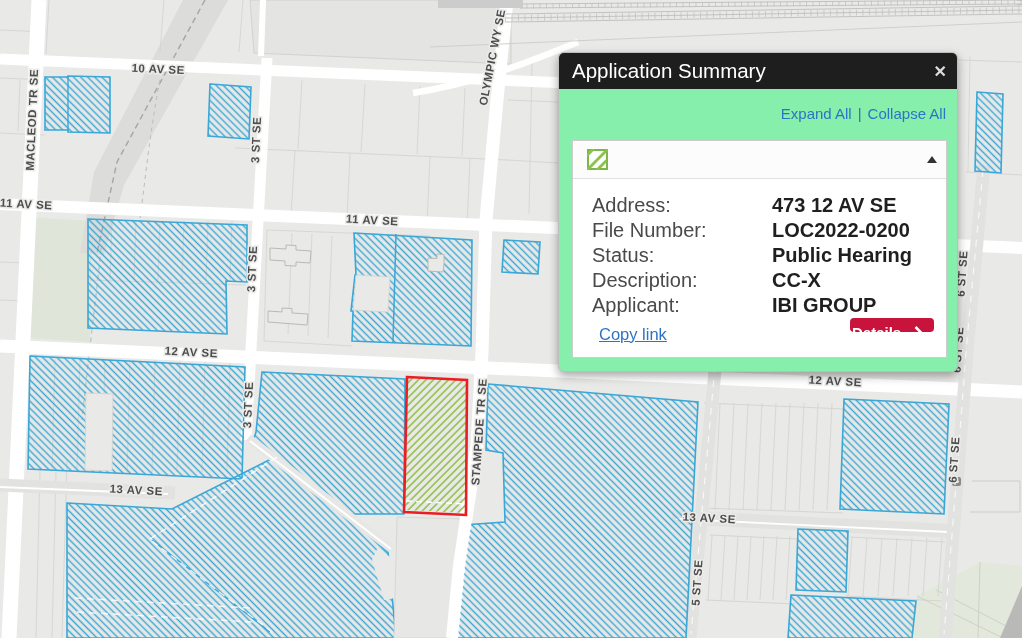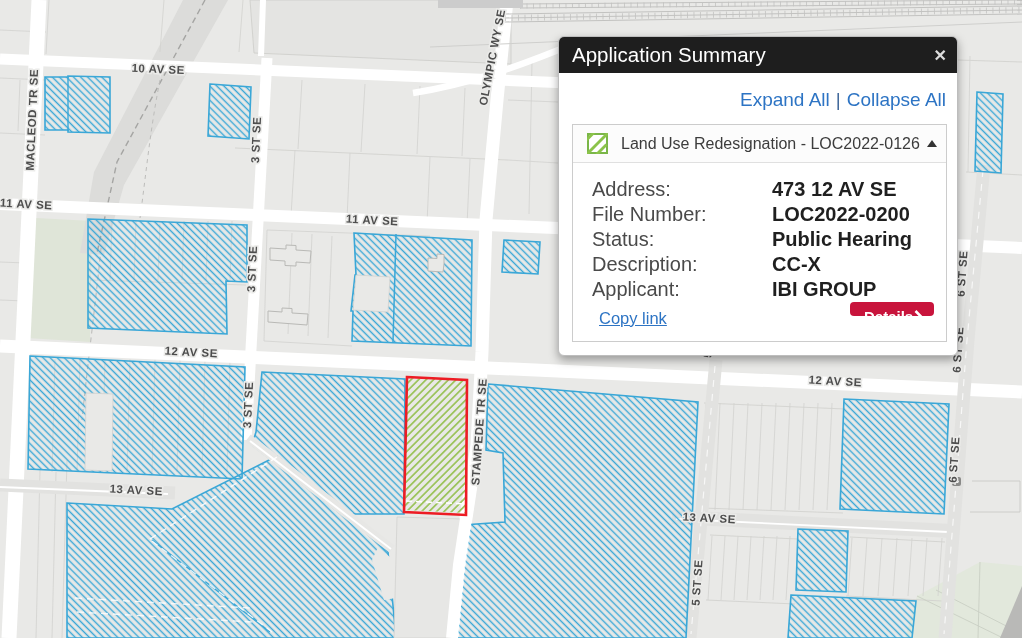--- a/index.html
+++ b/index.html
@@ -1,42 +1,42 @@
 <!DOCTYPE html>
 <html><head>
 <meta charset="utf-8">
 <style>
 html,body { margin:0; padding:0; width:1022px; height:638px; overflow:hidden;
   font-family:"Liberation Sans", sans-serif; background:#e9e9e7; }
 #map { position:absolute; left:0; top:0; }
-#panel { position:absolute; left:558px; top:36px; width:398px; height:318px;
-  background:#ffffff; border:1px solid #bdbdbd; border-radius:6px;
+#panel { position:absolute; left:558px; top:52px; width:398px; height:318px;
+  background:#86efac; border:1px solid #bdbdbd; border-radius:6px;
   box-shadow:0 4px 10px rgba(0,0,0,0.35); }
 #phead { position:absolute; left:0; top:0; right:0; height:36px; background:#1e1e1e;
   border-radius:5px 5px 0 0; color:#ffffff; font-size:20.5px; line-height:36px;
   padding-left:13px; }
 #pclose { position:absolute; right:10px; top:1px; color:#dcdcdc; font-size:16px;
   font-weight:bold; line-height:36px; }
-#plinks { position:absolute; right:11px; top:52px; font-size:19px; color:#2d74c4; }
+#plinks { position:absolute; right:11px; top:52px; font-size:15px; color:#2d74c4; }
 #plinks .sep { color:#41689a; padding:0 6px; }
 #acc { position:absolute; left:13px; top:87px; width:373px; height:216px;
   border:1px solid #cccccc; background:#ffffff; }
 #acchead { position:absolute; left:0; top:0; right:0; height:37px; border-bottom:1px solid #e0e0e0; background:#fcfcfc; }
 #accicon { position:absolute; left:14px; top:8px; }
 #acctitle { position:absolute; left:48px; top:0; line-height:38px; font-size:16px; color:#3c3c3c; white-space:nowrap; }
 #accarrow { position:absolute; right:9px; top:15px; width:0; height:0;
   border-left:5.5px solid transparent; border-right:5.5px solid transparent;
   border-bottom:7px solid #333333; }
 .row { position:absolute; left:19px; font-size:20px; color:#4a4a4a; }
 .row b { position:absolute; left:148px; color:#1f1f1f; white-space:nowrap;margin-left:32px; }
 #copy { position:absolute; left:12px; top:184px; font-size:16.5px; color:#2d74c4;
   text-decoration:underline;margin-left:14px; }
 #details { position:absolute; left:277px; top:177px; width:84px; height:14px;
   background:#c8143c; border-radius:4px; color:#ffffff; font-size:15px;
-  font-weight:bold; line-height:30px; padding-left:14px; box-sizing:border-box; }
+  font-weight:bold; line-height:30px; padding-left:2px; box-sizing:border-box; }
 </style>
 </head>
 <body>
 
 <svg id="map" width="1022" height="638" viewBox="0 0 1022 638">
 <defs>
 <pattern id="bh" width="5" height="5" patternUnits="userSpaceOnUse" patternTransform="rotate(45)">
 <line x1="0" y1="2.5" x2="5" y2="2.5" stroke="#3aa7d7" stroke-width="1.45"></line>
 </pattern>
 <pattern id="gh" width="5.3" height="5.3" patternUnits="userSpaceOnUse" patternTransform="rotate(-45)">
@@ -309,21 +309,20 @@
     <div id="acchead">
 
       <svg id="accicon" width="21" height="21" viewBox="0 0 21 21">
         <rect x="1" y="1" width="19" height="19" fill="#ffffff" stroke="#7ab648" stroke-width="2"></rect>
         <g stroke="#8bc34a" stroke-width="2.9">
           <line x1="-1" y1="7.5" x2="7.5" y2="-1"></line>
           <line x1="0" y1="21" x2="21" y2="0"></line>
           <line x1="9.5" y1="21.5" x2="19.5" y2="11.5"></line>
         </g>
       </svg>
-      <div id="acctitle">Land Use Redesignation - LOC2022-0126</div>
       <div id="accarrow"></div>
     </div>
 
     <div class="row" style="top:53px">Address:<b>473 12 AV SE</b></div>
     <div class="row" style="top:78px">File Number:<b>LOC2022-0200</b></div>
     <div class="row" style="top:103px">Status:<b>Public Hearing</b></div>
     <div class="row" style="top:128px">Description:<b>CC-X</b></div>
     <div class="row" style="top:153px">Applicant:<b>IBI GROUP</b></div>
 
     <div id="copy">Copy link</div>

